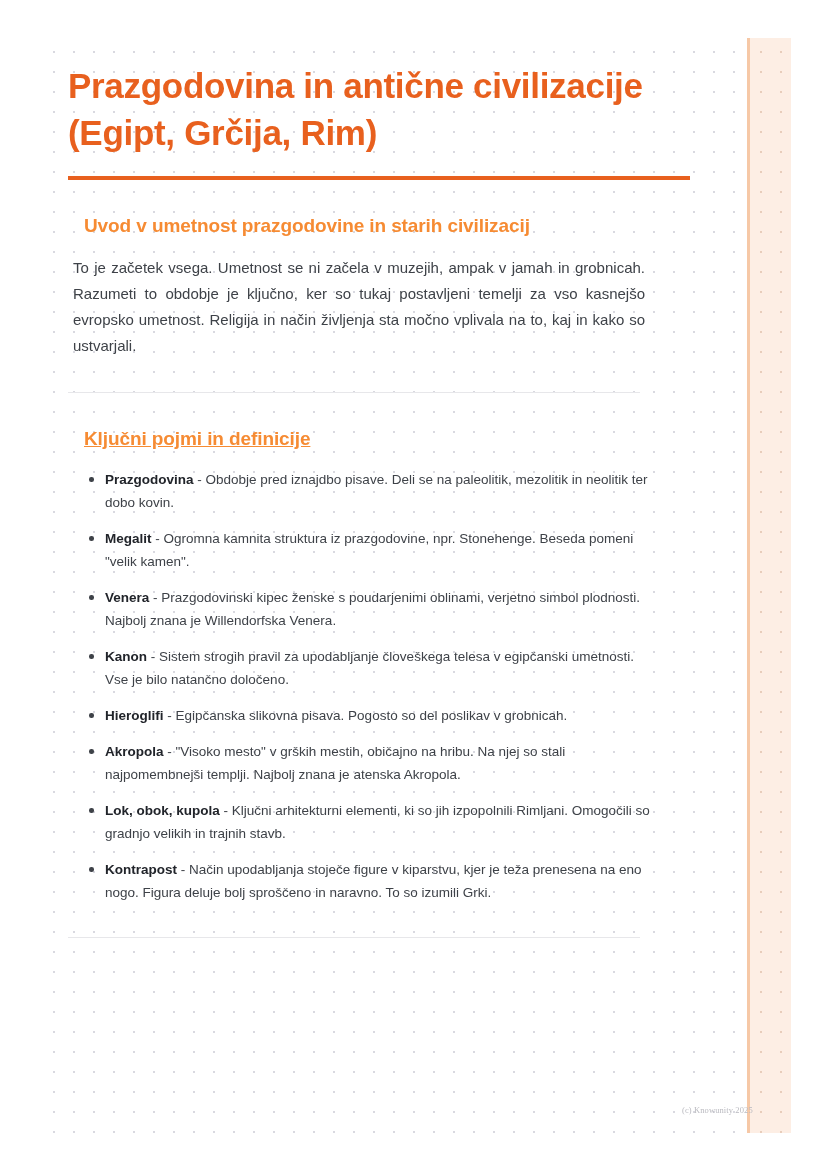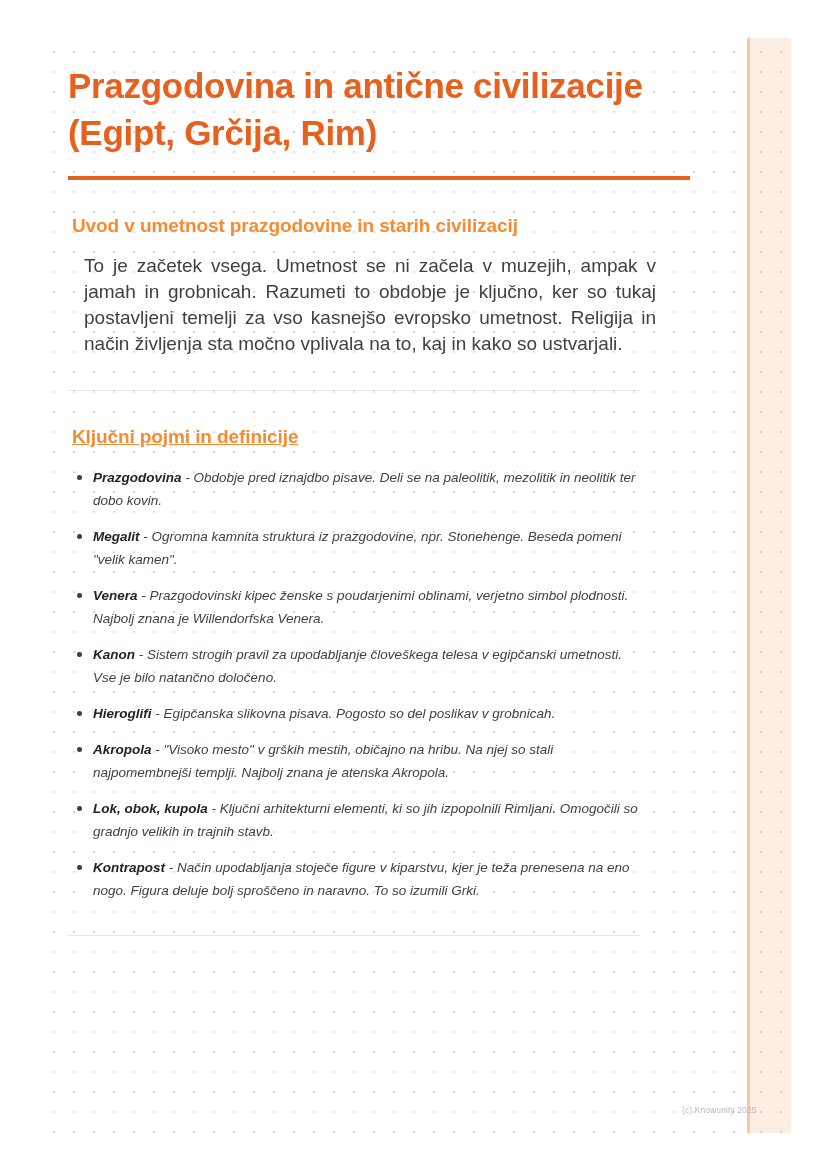--- a/index.html
+++ b/index.html
@@ -92,56 +92,55 @@
   }
 
   .title-rule {
     margin-top: 20px;
     width: 622px;
     height: 4px;
     background: #e8601e;
   }
 
   h2.section-heading {
-    margin: 4px;
+    margin: 16px;
     font-size: 19px;
     line-height: 26px;
     font-weight: bold;
     color: #f68b33;
     letter-spacing: -0.1px;
   }
 
   #intro-heading { margin-top: 33px; }
 
   p.body-text {
-    margin: 16px;
+    margin: 5px;
     margin-top: 14px;
-    font-size: 19px;
+    font-size: 15px;
     line-height: 26px;
     color: #3e4248;
     text-align: justify;
     width: 572px;
   }
 
   .divider {
     margin-top: 33px;
     width: 572px;
     height: 1px;
     background: #e7e7ea;
   }
 
   #terms-heading { margin-top: 33px; text-decoration: underline; }
 
   ul#terms-list {
-    margin: 0;
+    margin: 12px;
     margin-top: 16px;
     padding: 0;
     list-style: none;
     width: 572px;
-    font-style: italic;
   }
   ul#terms-list li {
     position: relative;
     padding-left: 25px;
     margin-bottom: 13px;
     font-size: 13.5px;
     line-height: 23px;
     color: #3e4248;
   }
   ul#terms-list li .bullet-dot {
@@ -165,20 +164,21 @@
 
   #footer-note {
     position: absolute;
     left: 682px;
     top: 1104px;
     font-size: 8.5px;
     line-height: 12px;
     color: #b9b9bf;
     z-index: 20;
     letter-spacing: 0.1px;
+    font-family: Liberation Serif, serif;
   }
 </style>
 </head>
 <body>
 
 <div id="page">
 
   <div id="dot-grid"></div>
   <div id="side-band"></div>
   <div id="side-band-edge"></div>

